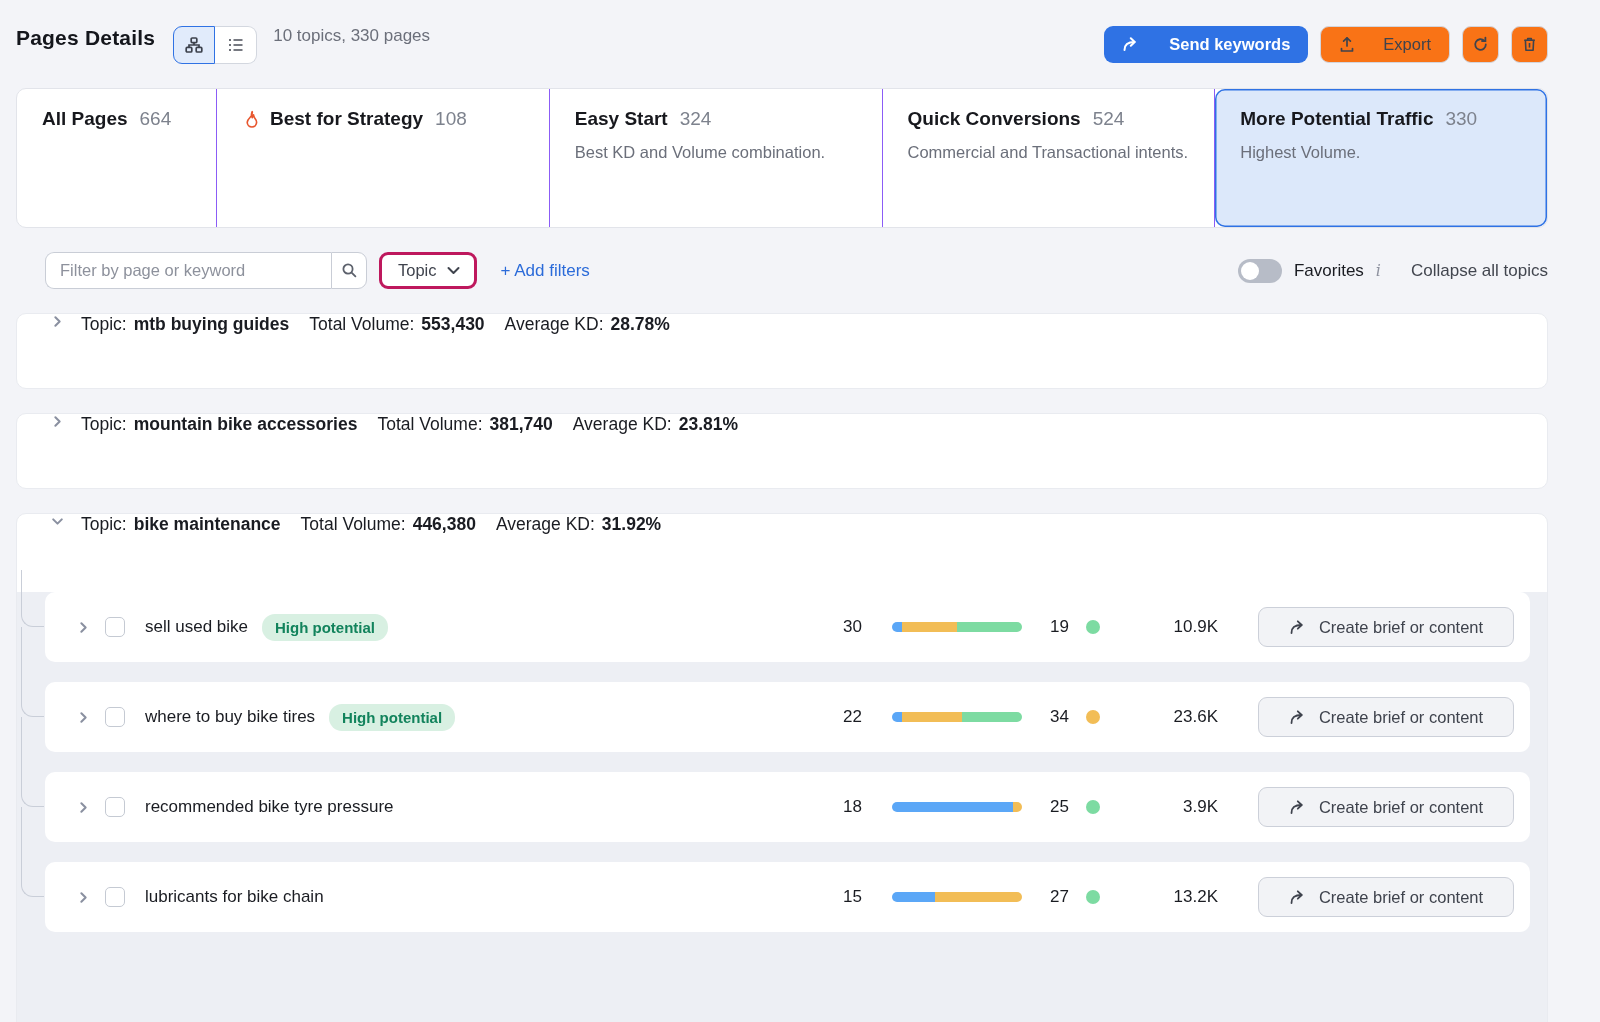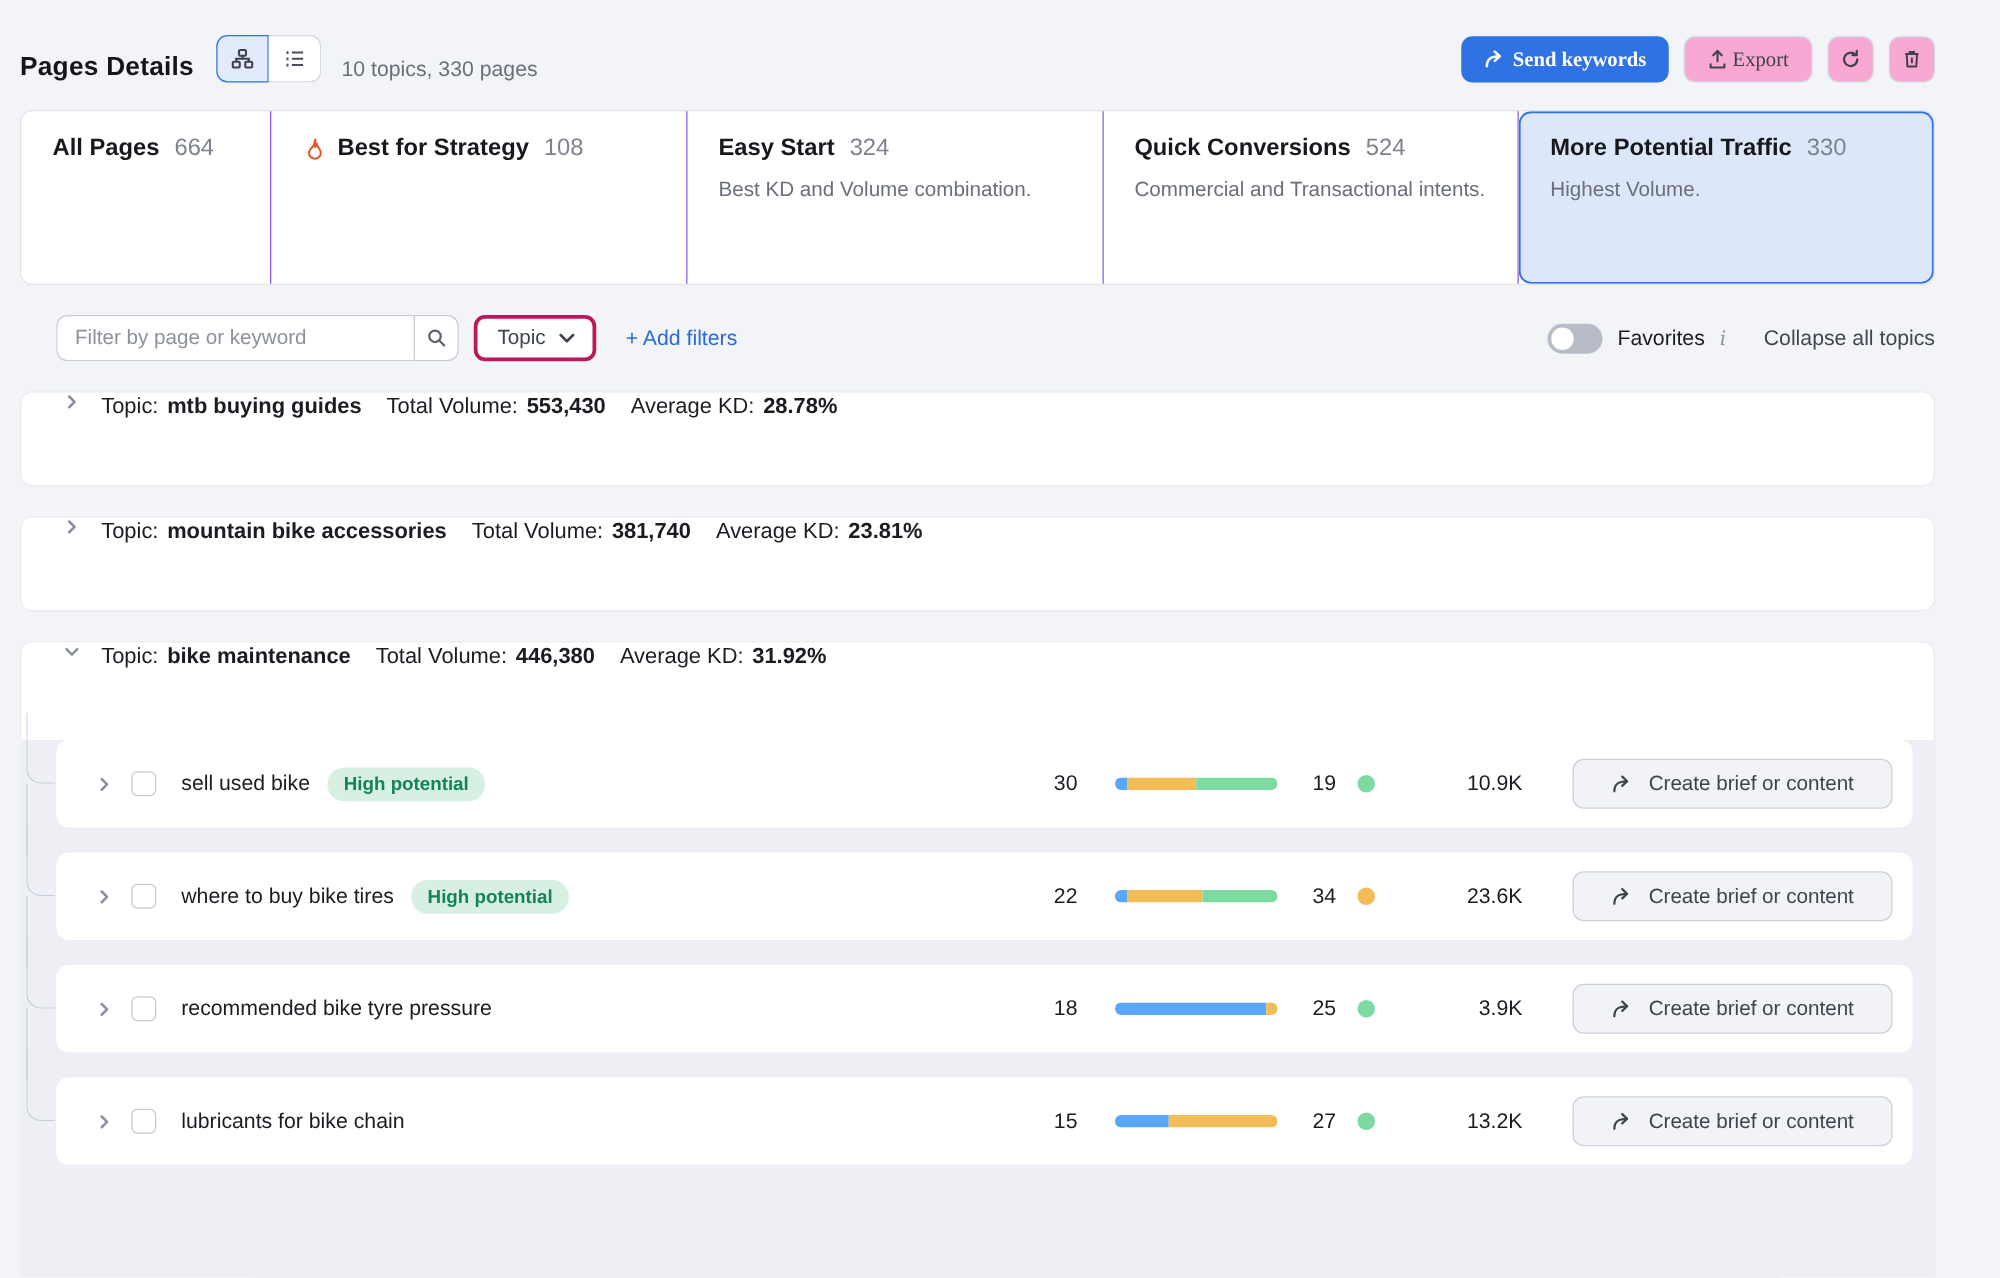--- a/index.html
+++ b/index.html
@@ -5,39 +5,39 @@
   * { margin:0; padding:0; box-sizing:border-box; }
   html,body { width:1600px; height:1022px; overflow:hidden; }
   body {
     background:#f3f4f8;
     font-family:"Liberation Sans", sans-serif;
     color:#1a1c22;
   }
   .page { padding:26px 16px 0 16px; width:1564px; }
 
   
-  .top-bar { display:flex; align-items:flex-end; height:40px; }
+  .top-bar { display:flex; align-items:flex-start; height:40px; }
   .page-title { font-size:21px; font-weight:700; color:#14161c; letter-spacing:.2px; }
   .view-toggle { display:flex; margin-left:18px; border-radius:9px; }
   .view-btn {
     width:42px; height:38px; display:flex; align-items:center; justify-content:center;
     background:#fff; border:1px solid #d3d7df; cursor:pointer;
   }
   .view-btn.first { border-radius:9px 0 0 9px; }
   .view-btn.last  { border-radius:0 9px 9px 0; border-left:none; }
   .view-btn.active { background:#e1ebfb; border:1.5px solid #2f72e4; }
   .summary { margin-left:16px; font-size:17px; color:#6b6f7a; }
   .top-actions { margin-left:auto; display:flex; align-items:center; gap:12px; }
   .btn {
-    display:inline-flex; align-items:center; gap:4px; height:37px;
+    display:inline-flex; align-items:center; gap:28px; height:37px;
     border-radius:9px; padding:0 18px; font-size:16.5px; cursor:pointer; border:none;
-    font-family:Liberation Serif, serif;
+    font-family:Liberation Sans, sans-serif;
   }
   .btn-primary { background:#2f72e4; color:#fff; font-weight:700; }
-  .btn-gray { background:#f9a8d4; color:#3f434d; border:1px solid #d2d5dd; font-weight:500; }
+  .btn-gray { background:#f97316; color:#3f434d; border:1px solid #d2d5dd; font-weight:500; }
   .btn-icon { width:37px; padding:0; justify-content:center; }
 
   
   .tabs {
     margin-top:22px; display:flex; background:#fff;
     border:1px solid #e2e4ea; border-radius:10px; height:140px;
   }
   .tab { padding:19px 25px; border-right:1px solid #8b5cf6; cursor:pointer; }
   .tab:last-child { border-right:none; }
   .tab-all { width:200px; flex:none; }

